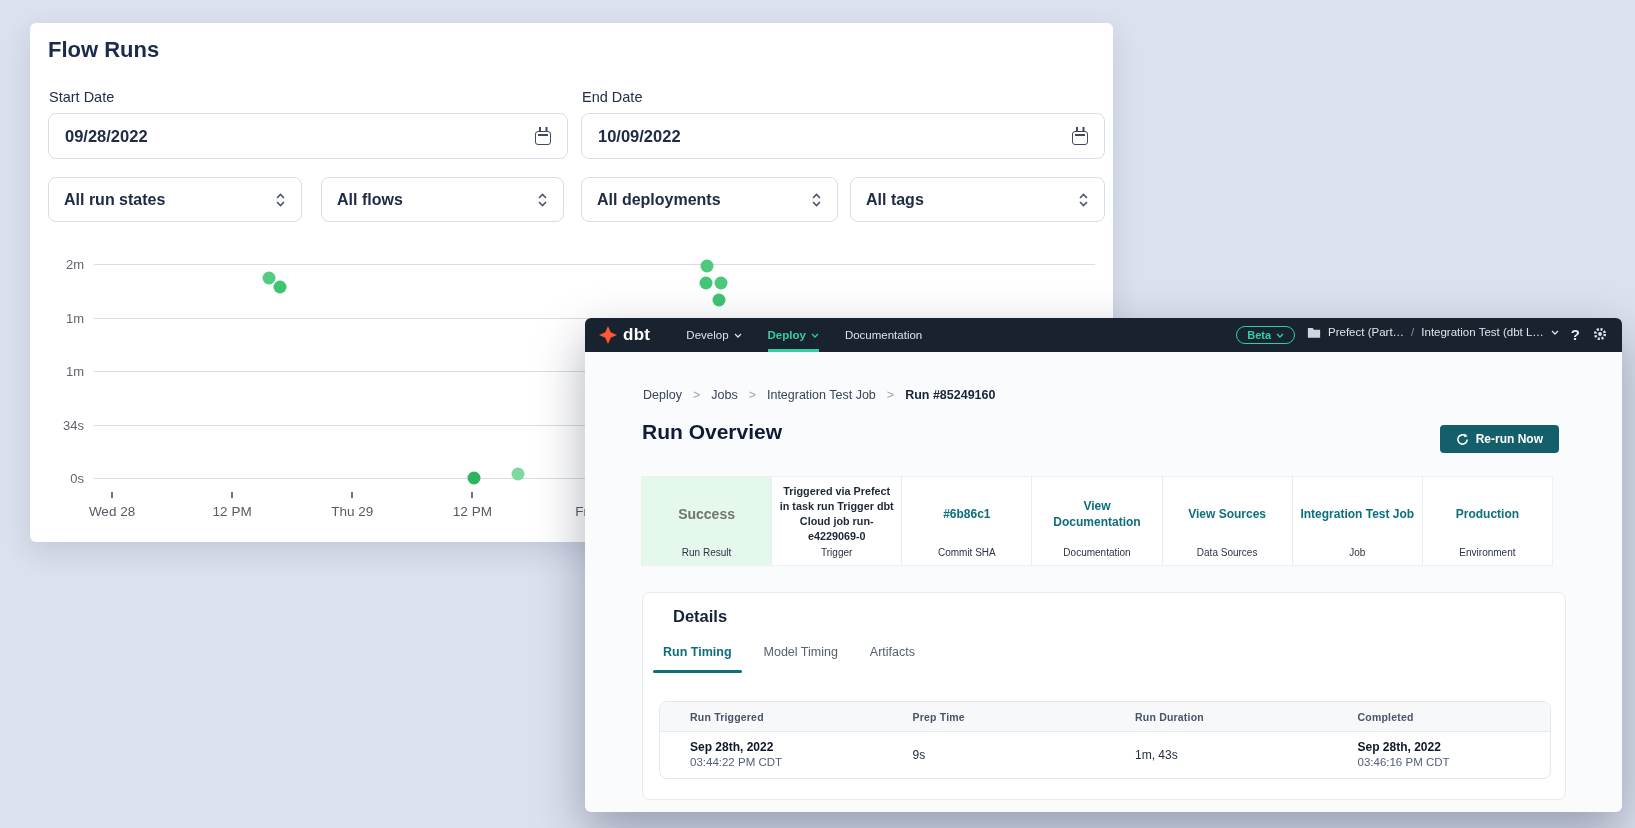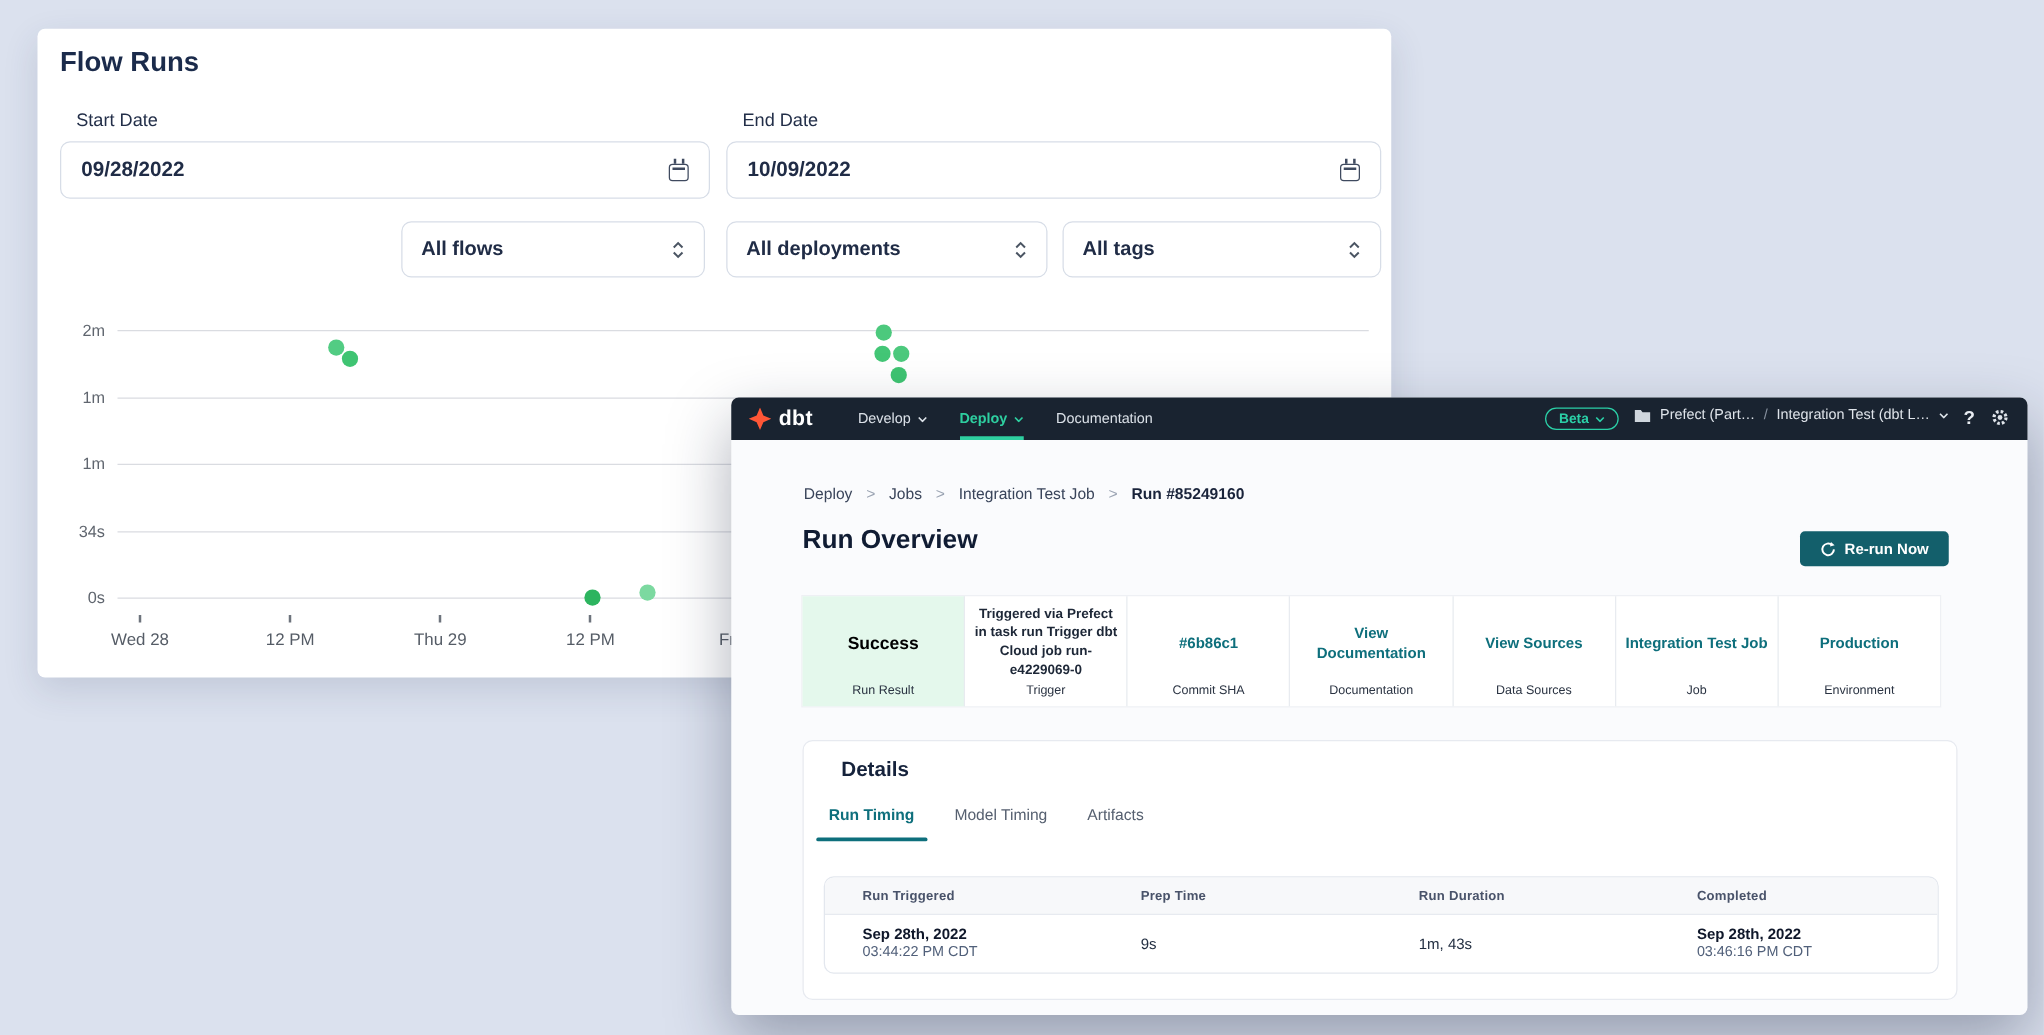--- a/index.html
+++ b/index.html
@@ -11,21 +11,21 @@
   }
 
   
   .flow-window {
     position:absolute; left:30px; top:23px; width:1083px; height:519px;
     background:#ffffff; border-radius:6px;
     box-shadow:0 10px 28px rgba(40,55,90,.14);
     z-index:1;
   }
   .fr-title { position:absolute; left:18px; top:14px; font-size:22px; font-weight:bold; color:#1b2b4b; }
-  .fr-label { position:absolute; top:66px; font-size:14.5px; color:#222e48;margin-left:12px; }
+  .fr-label { position:absolute; top:66px; font-size:14.5px; color:#222e48; }
   .fr-label-start { left:19px; }
   .fr-label-end { left:552px; }
   .fr-input {
     position:absolute; top:90px; height:46px; background:#fff;
     border:1px solid #d7dde7; border-radius:8px;
     display:flex; align-items:center; padding:0 16px;
     font-size:16.5px; font-weight:600; color:#202c46;
   }
   .fr-input-start { left:18px; width:520px; }
   .fr-input-end   { left:551px; width:524px; }
@@ -92,21 +92,21 @@
     background:#135f6b; color:#fff; border-radius:4px;
     display:flex; align-items:center; gap:7px; padding:0 16px;
     font-size:12px; font-weight:bold; border:none; cursor:pointer;
   }
 
   .cards { position:absolute; left:56px; top:158px; width:912px; height:90px; display:flex; background:#fff; border:1px solid #eef0f4; }
   .card { flex:1; position:relative; display:flex; align-items:center; justify-content:center; padding:6px 6px 20px; border-right:1px solid #e8ebf0; }
   .card:last-child { border-right:none; }
   .card .value { font-size:12px; font-weight:bold; color:#0e6f7c; text-align:center; line-height:1.35; }
   .card.success { background:#e4f8ec; }
-  .card.success .value { color:#000000; font-size:14px; }
+  .card.success .value { color:#737373; font-size:14px; }
   .card.plain .value { color:#1d2737; font-size:10.8px; line-height:1.4; }
   .card .sub { position:absolute; bottom:7px; left:0; right:0; text-align:center; font-size:10px; color:#2a3342; }
 
   .details { position:absolute; left:57px; top:274px; width:924px; height:208px; background:#fff; border:1px solid #e7eaf0; border-radius:8px; }
   .details-title { position:absolute; left:30px; top:14px; font-size:16.5px; font-weight:bold; color:#15223b; }
   .tabs { position:absolute; left:20px; top:52px; display:flex; gap:32px; font-size:12.5px; color:#566070; }
   .tab { position:relative; padding-bottom:14px; }
   .tab.active { color:#0e6f7c; font-weight:bold; }
   .tab.active::after { content:""; position:absolute; left:-10px; right:-10px; bottom:0; height:3px; background:#0e6f7c; border-radius:2px; }
 
@@ -134,20 +134,28 @@
     <span>09/28/2022</span>
     <span class="spacer"></span>
     <span class="cal"></span>
   </div>
   <div class="fr-input fr-input-end">
     <span>10/09/2022</span>
     <span class="spacer"></span>
     <span class="cal"></span>
   </div>
 
+  <div class="fr-select sel-1">
+    <span>All run states</span>
+    <span class="spacer"></span>
+    <svg width="11" height="16" viewBox="0 0 11 16">
+        <path d="M2 6 L5.5 2.5 L9 6" stroke="#4b5563" stroke-width="1.6" fill="none"></path>
+        <path d="M2 10 L5.5 13.5 L9 10" stroke="#4b5563" stroke-width="1.6" fill="none"></path>
+      </svg>
+  </div>
   <div class="fr-select sel-2">
     <span>All flows</span>
     <span class="spacer"></span>
     <svg width="11" height="16" viewBox="0 0 11 16">
         <path d="M2 6 L5.5 2.5 L9 6" stroke="#4b5563" stroke-width="1.6" fill="none"></path>
         <path d="M2 10 L5.5 13.5 L9 10" stroke="#4b5563" stroke-width="1.6" fill="none"></path>
       </svg>
   </div>
   <div class="fr-select sel-3">
     <span>All deployments</span>

